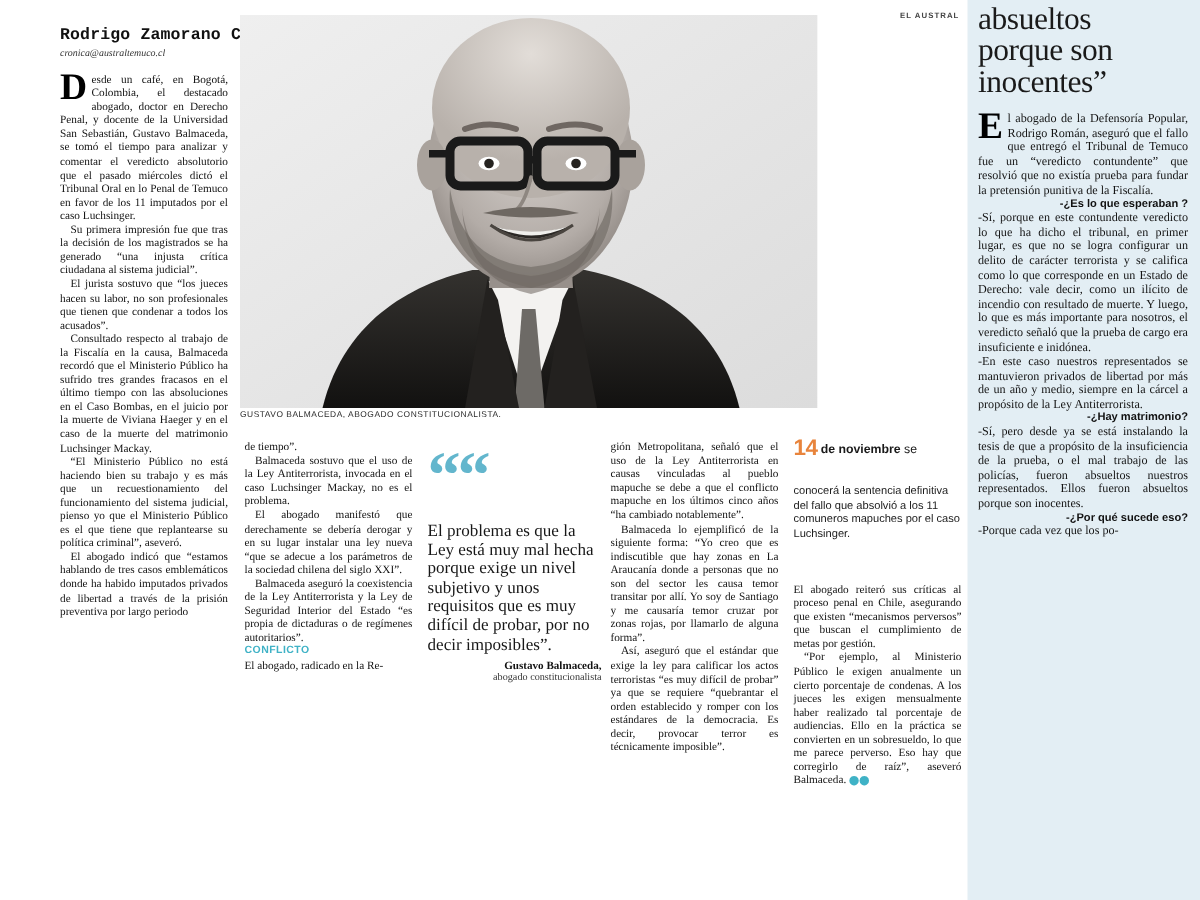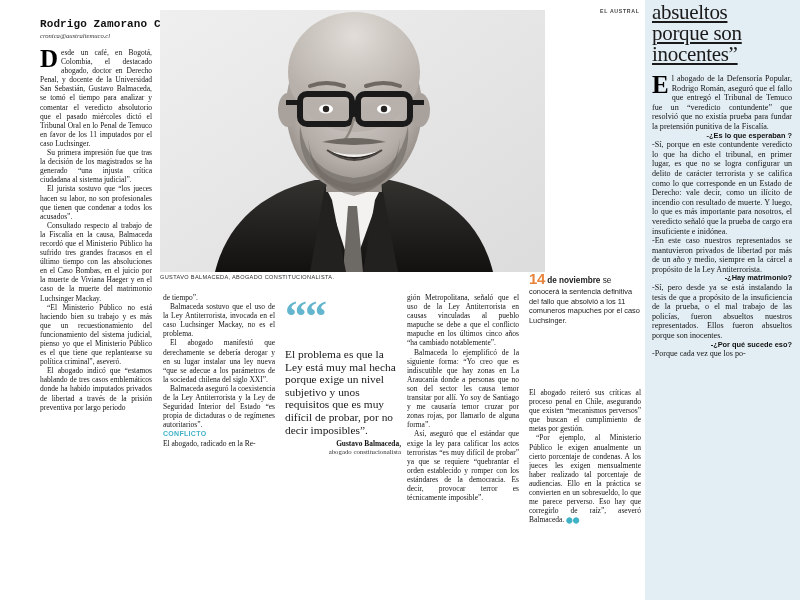--- a/index.html
+++ b/index.html
@@ -40,21 +40,20 @@
     font-weight: 700;
   }
   .headline {
     font-family: "Liberation Serif", serif;
     font-size: 21px;
     line-height: 21px;
     color: #1a1a1a;
     letter-spacing: -0.3px;
     margin: 2px 0 0 0;
     font-weight: 400;
-    text-decoration: underline;
   }
   .headline div { white-space: nowrap; }
 
   .side-body {
     font-size: 8.1px;
     line-height: 9.6px;
     text-align: justify;
     color: #141414;
     margin-top: 9px;
   }
@@ -178,21 +177,21 @@
   .pq-role {
     text-align: right;
     font-family: "Liberation Serif", serif;
     font-size: 6.8px;
     color: #333;
   }
 
   
   .highlight {
     position: absolute;
-    left: 529px; top: 272px; width: 114px;
+    left: 529px; top: 292px; width: 114px;
   }
   .hl-line1 {
     font-family: "Liberation Sans", sans-serif;
     font-size: 8.2px;
     line-height: 13px;
     color: #1a1a1a;
     font-weight: 700;
   }
   .hl-num {
     color: #e8843c;
@@ -200,21 +199,21 @@
     font-weight: 700;
     letter-spacing: -0.4px;
     vertical-align: -1px;
   }
   .hl-tail { font-weight: 400; }
   .hl-body {
     font-family: "Liberation Sans", sans-serif;
     font-size: 7.4px;
     line-height: 9.6px;
     color: #1a1a1a;
-    margin-top: 0px;
+    margin-top: 16px;
   }
 
   .endmark {
     font-family: "Liberation Sans", sans-serif;
     font-size: 6px;
     color: #3fb2c6;
     font-weight: 700;
   }
 </style>
 </head>

